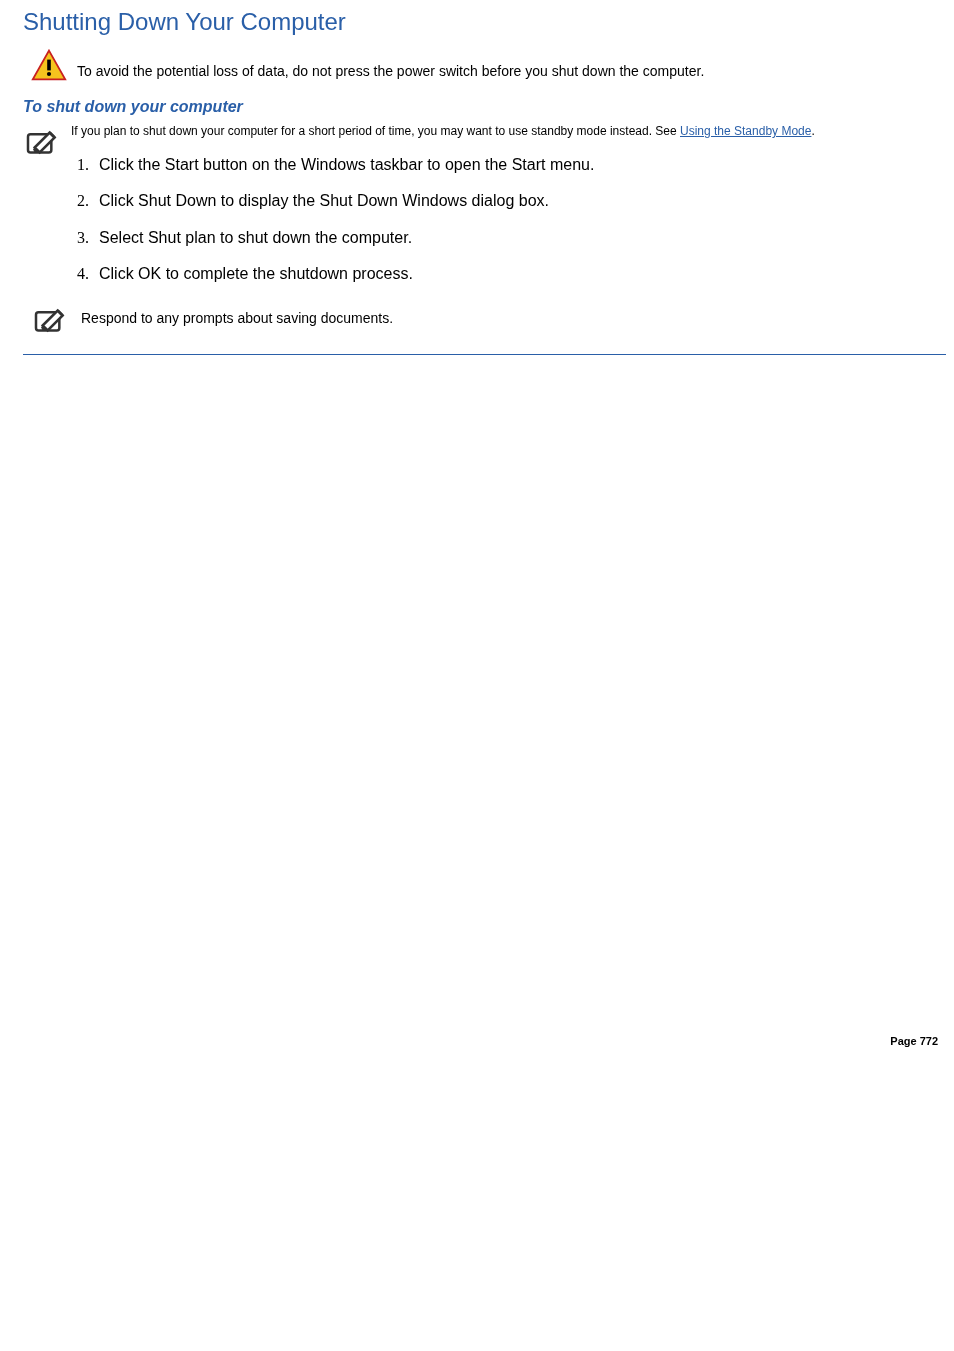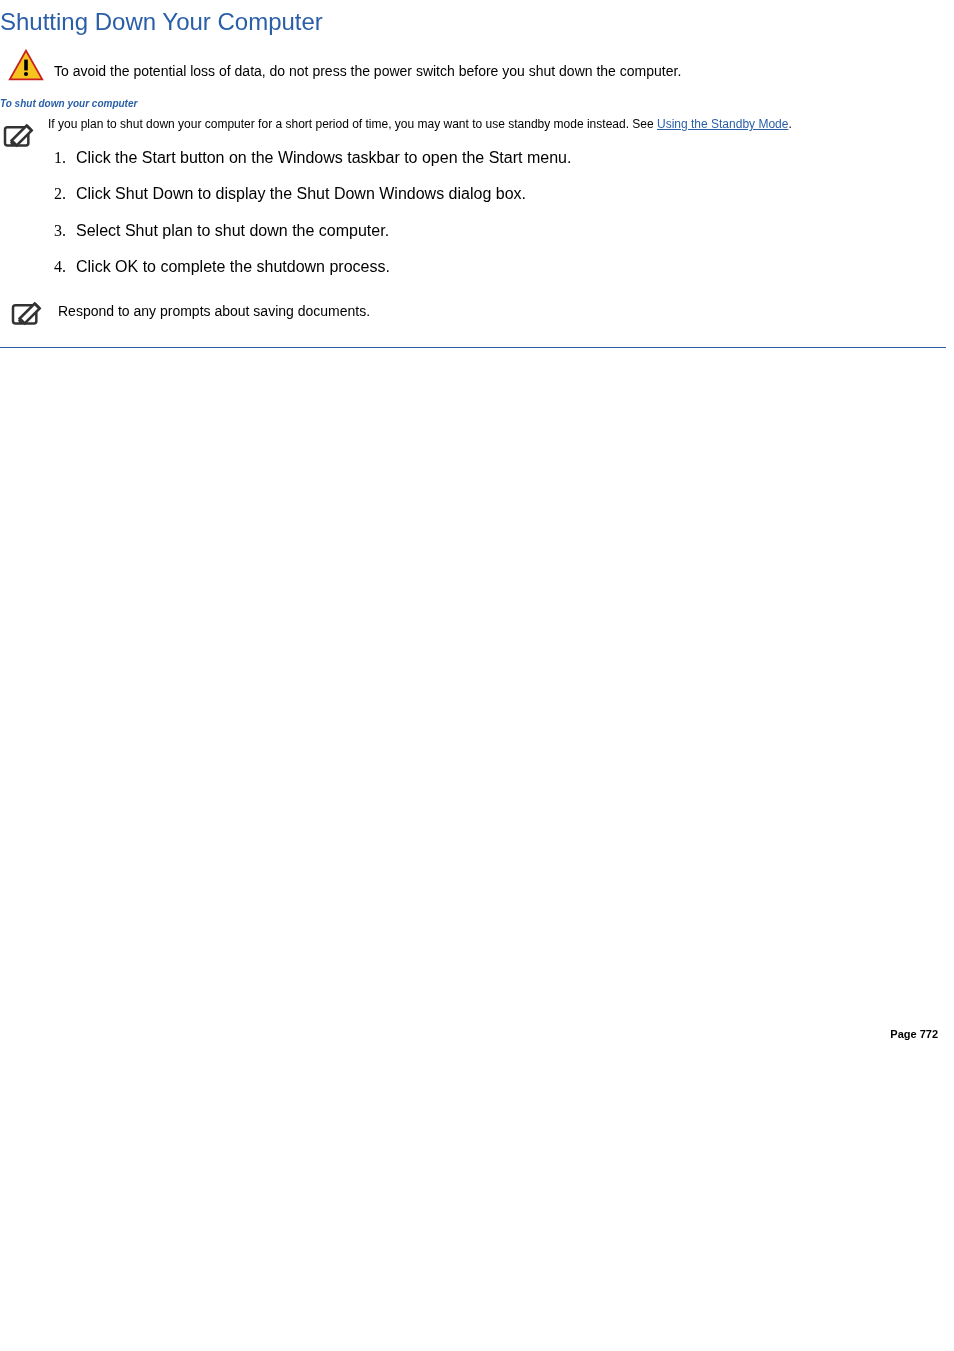--- a/index.html
+++ b/index.html
@@ -5,21 +5,21 @@
   * { box-sizing: border-box; }
   body {
     margin: 0;
     padding: 0;
     font-family: Verdana, Arial, sans-serif;
     color: #000;
     width: 954px;
     background: #fff;
   }
   .page {
-    padding: 8px 8px 0 0;
+    padding: 8px 8px 0 23px;
   }
   h1 {
     font-size: 24px;
     font-weight: normal;
     color: #2a5fa8;
     margin: 0 0 12px 0;
   }
   .intro {
     margin-left: 48px;
     margin-right: 8px;
@@ -34,21 +34,21 @@
     margin-left: 8px;
     margin-bottom: 16px;
   }
   .note-row .note-text {
     font-size: 14px;
     line-height: 1.4;
   }
   .icon-warning svg { width: 36px; height: 34px; display: block; }
   .icon-pencil svg { width: 40px; height: 36px; display: block; }
   h2 {
-    font-size: 10px;
+    font-size: 16px;
     font-style: italic;
     font-weight: bold;
     color: #2a5fa8;
     margin: 0 0 6px 0;
   }
   .flow-note {
     font-size: 12px;
     line-height: 1.5;
     margin-bottom: 14px;
   }

